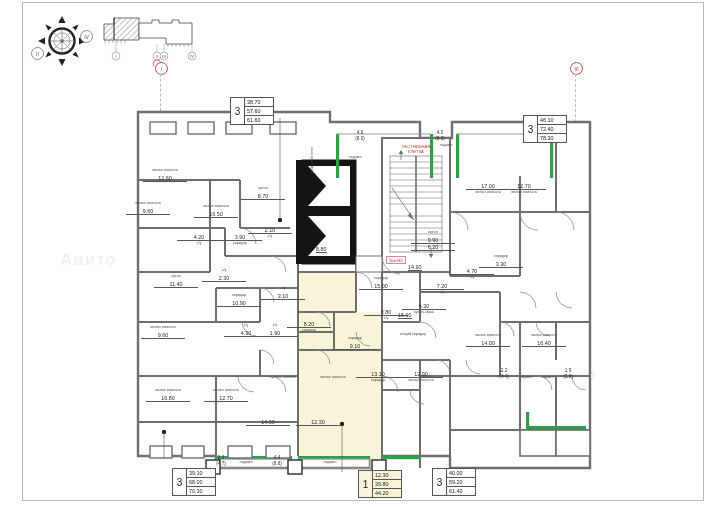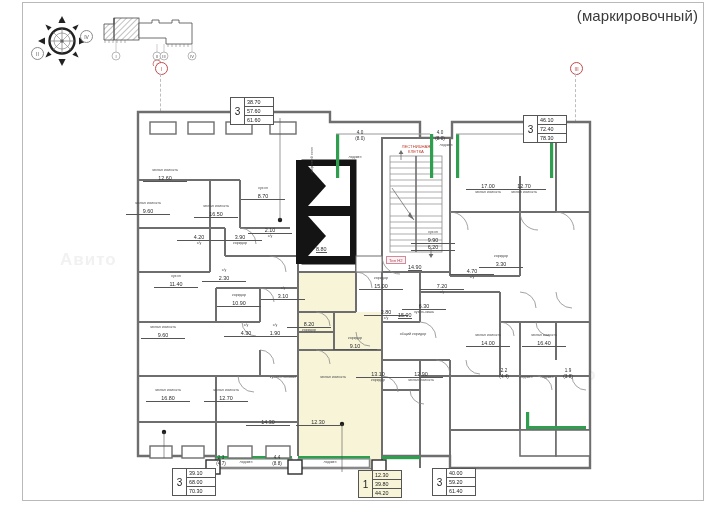--- a/index.html
+++ b/index.html
@@ -62,21 +62,20 @@
 <body>
 
 <div id="sheet">
 
   <div class="frame-line" id="frame-top"></div>
   <div class="frame-line" id="frame-bot"></div>
   <div class="frame-line" id="frame-left"></div>
   <div class="frame-line" id="frame-right"></div>
 
   <div id="title-block">
-    <div class="ln2">(маркировочный)</div>
   </div>
 
   <div id="compass">
     <svg viewBox="0 0 56 54" width="56" height="54">
       <circle cx="26" cy="27" r="12.5" fill="none" stroke="#222" stroke-width="2.4"></circle>
       <circle cx="26" cy="27" r="8" fill="none" stroke="#8a8a8a" stroke-width=".7"></circle>
       <circle cx="26" cy="27" r="1.6" fill="#222"></circle>
       <line x1="26" y1="14.5" x2="26" y2="39.5" stroke="#777" stroke-width=".7"></line>
       <line x1="13.5" y1="27" x2="38.5" y2="27" stroke="#777" stroke-width=".7"></line>
       <line x1="17.2" y1="18.2" x2="34.8" y2="35.8" stroke="#777" stroke-width=".6"></line>

